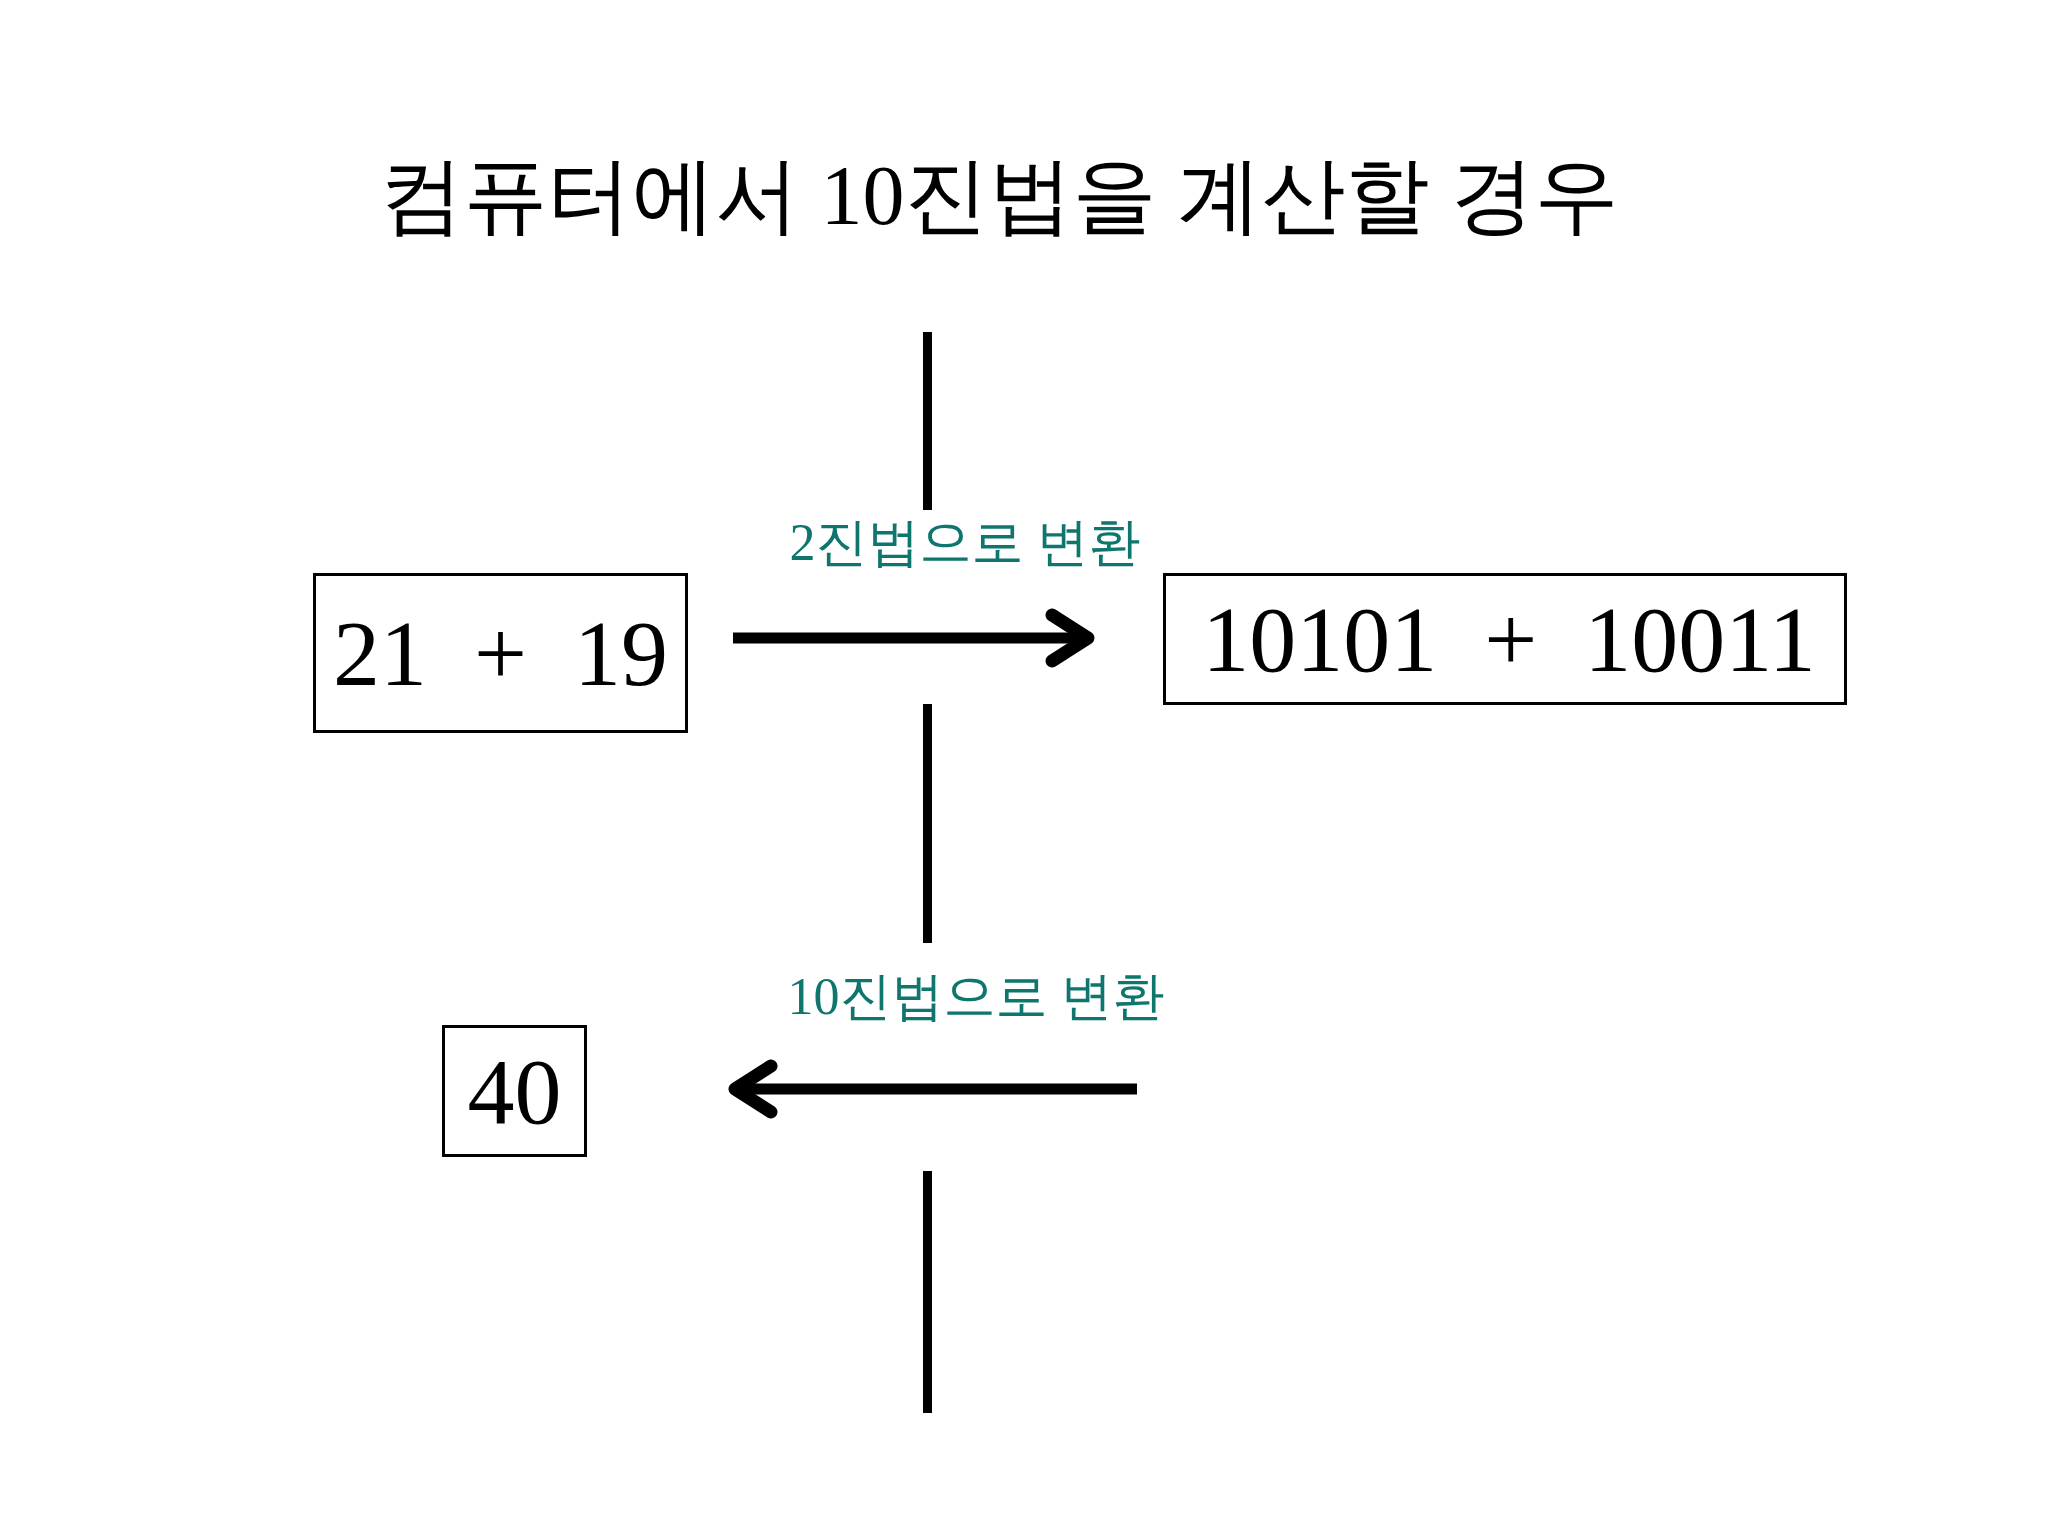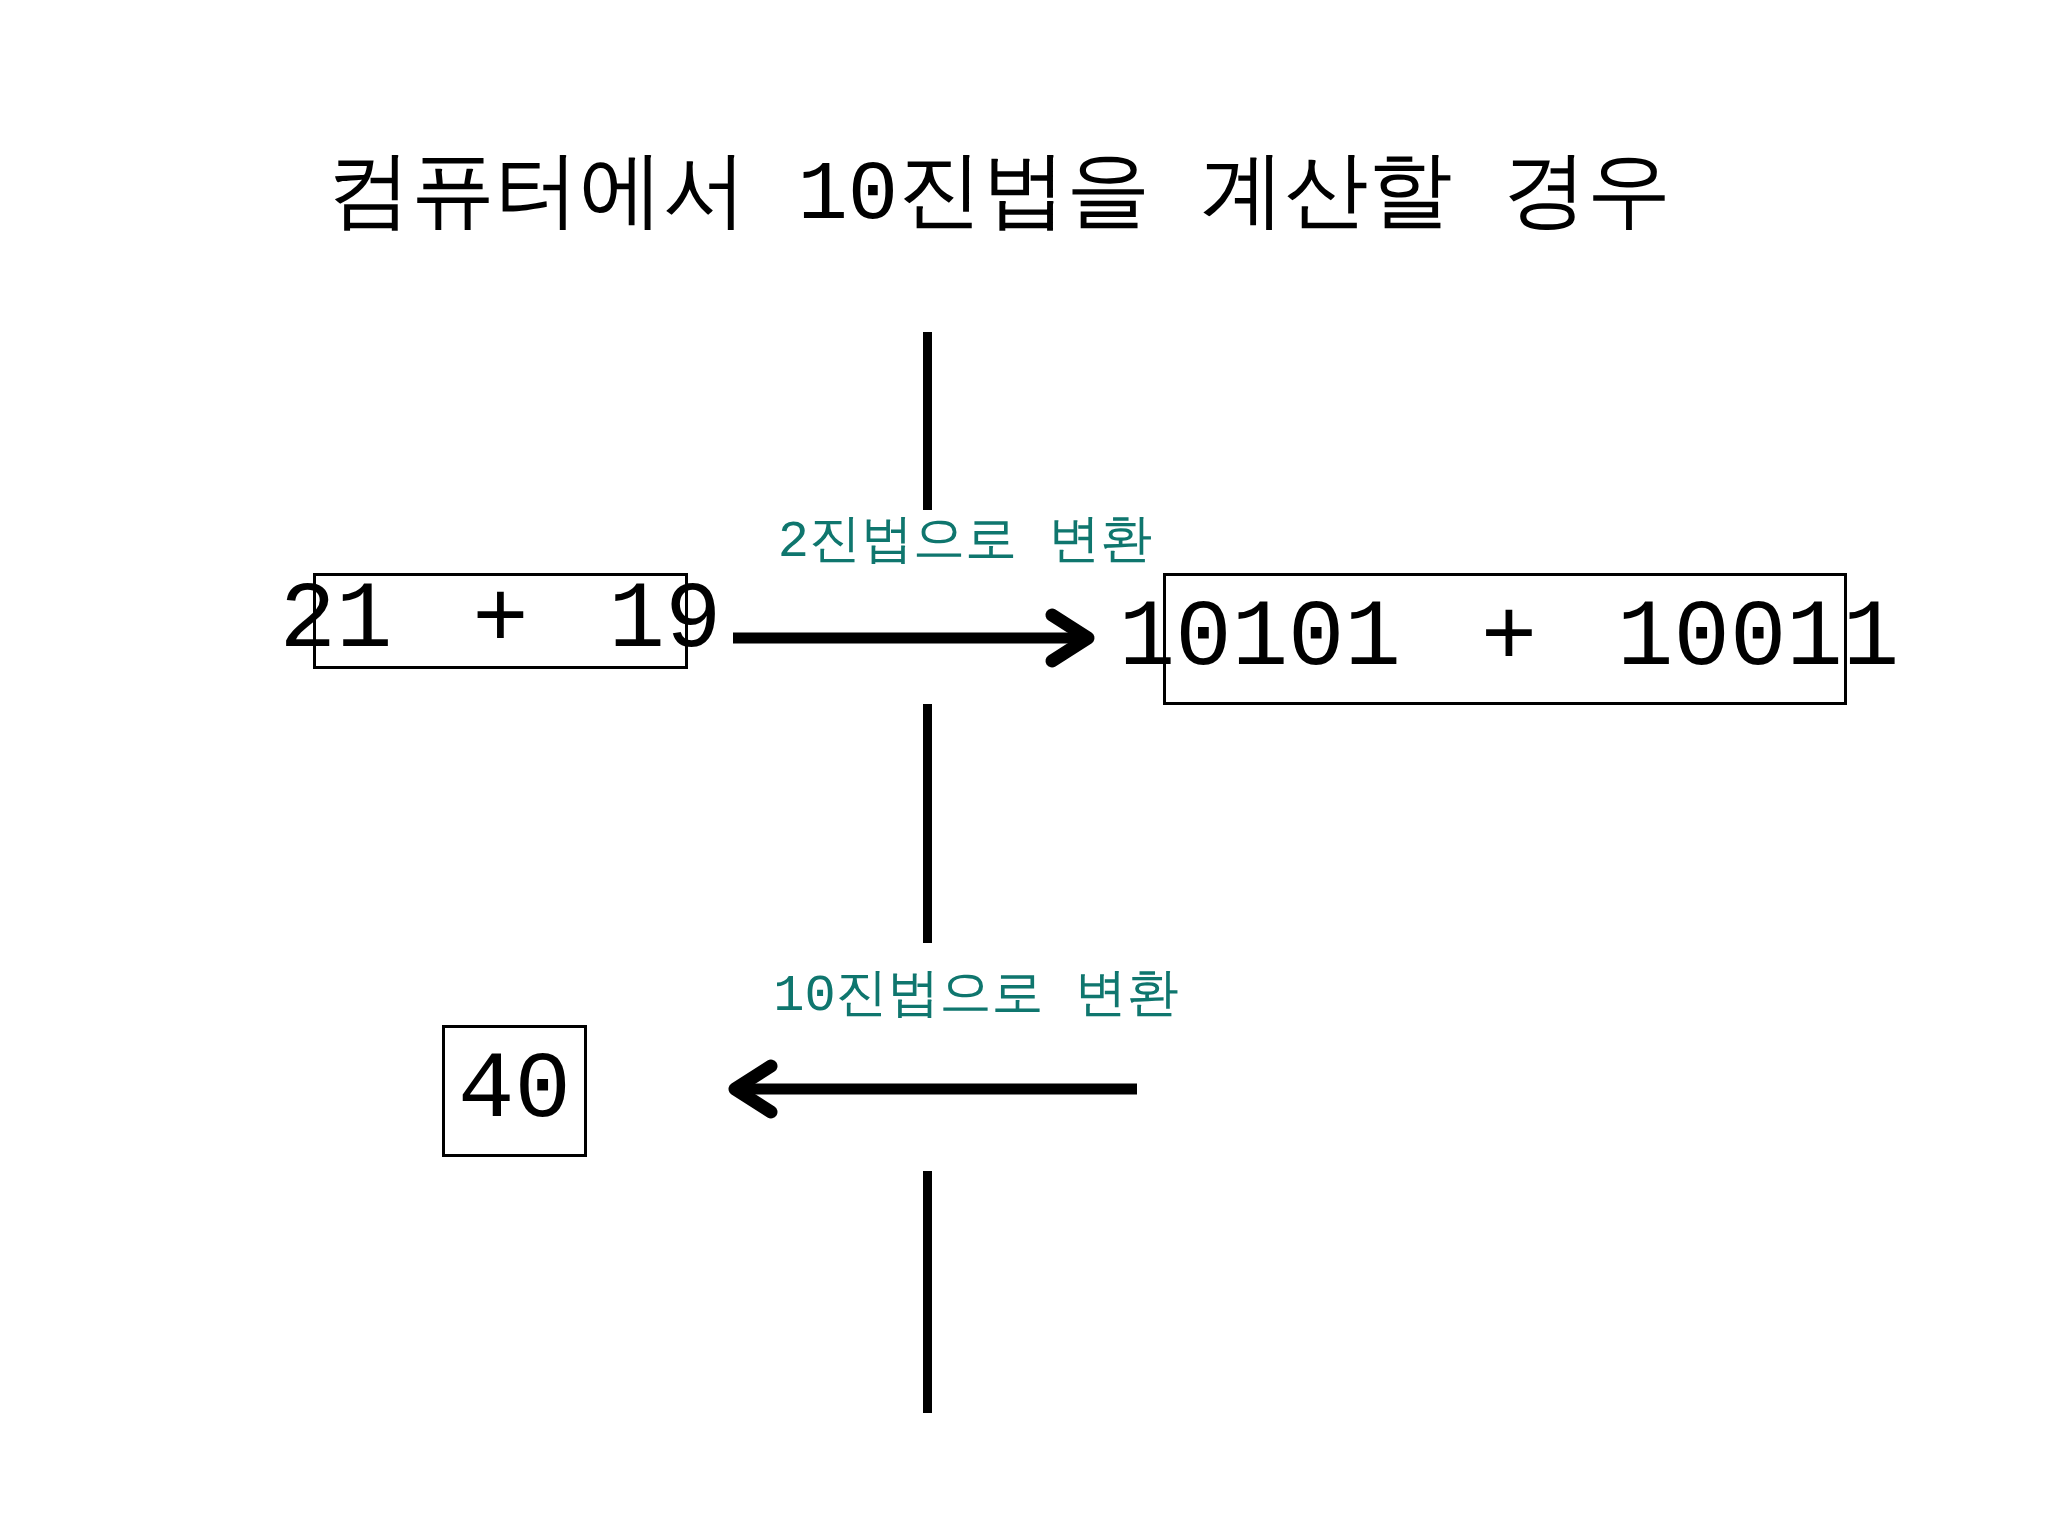--- a/index.html
+++ b/index.html
@@ -5,21 +5,21 @@
   html, body {
     margin: 0;
     padding: 0;
     background: #ffffff;
   }
   .slide {
     position: relative;
     width: 2048px;
     height: 1536px;
     background: #ffffff;
-    font-family: Liberation Mono, monospace;
+    font-family: Liberation Serif, serif;
     color: #000000;
     overflow: hidden;
   }
   .title {
     position: absolute;
     left: 0;
     top: 148px;
     width: 1998px;
     text-align: center;
     font-size: 84px;
@@ -53,21 +53,21 @@
     background: #ffffff;
     display: flex;
     align-items: center;
     justify-content: center;
     font-size: 94px;
     line-height: 1;
     white-space: nowrap;
     word-spacing: 0.25em;
     color: #000000;
   }
-  .node-box.decimal-sum   { left: 313px;  top: 573px;  width: 375px; height: 96px; }
+  .node-box.decimal-sum   { left: 313px;  top: 573px;  width: 375px; height: 160px; }
   .node-box.binary-sum    { left: 1163px; top: 573px;  width: 684px; height: 132px; padding-left: 8px; }
   .node-box.decimal-result{ left: 442px;  top: 1025px; width: 145px; height: 132px; }
   .node-box.binary-result { left: 1282px; top: 1025px; width: 345px; height: 132px; }
   .arrow-svg {
     position: absolute;
     overflow: visible;
   }
   .arrow-svg.right { left: 720px; top: 588px; }
   .arrow-svg.left  { left: 725px; top: 1039px; }
   .arrow-svg line, .arrow-svg polyline {

